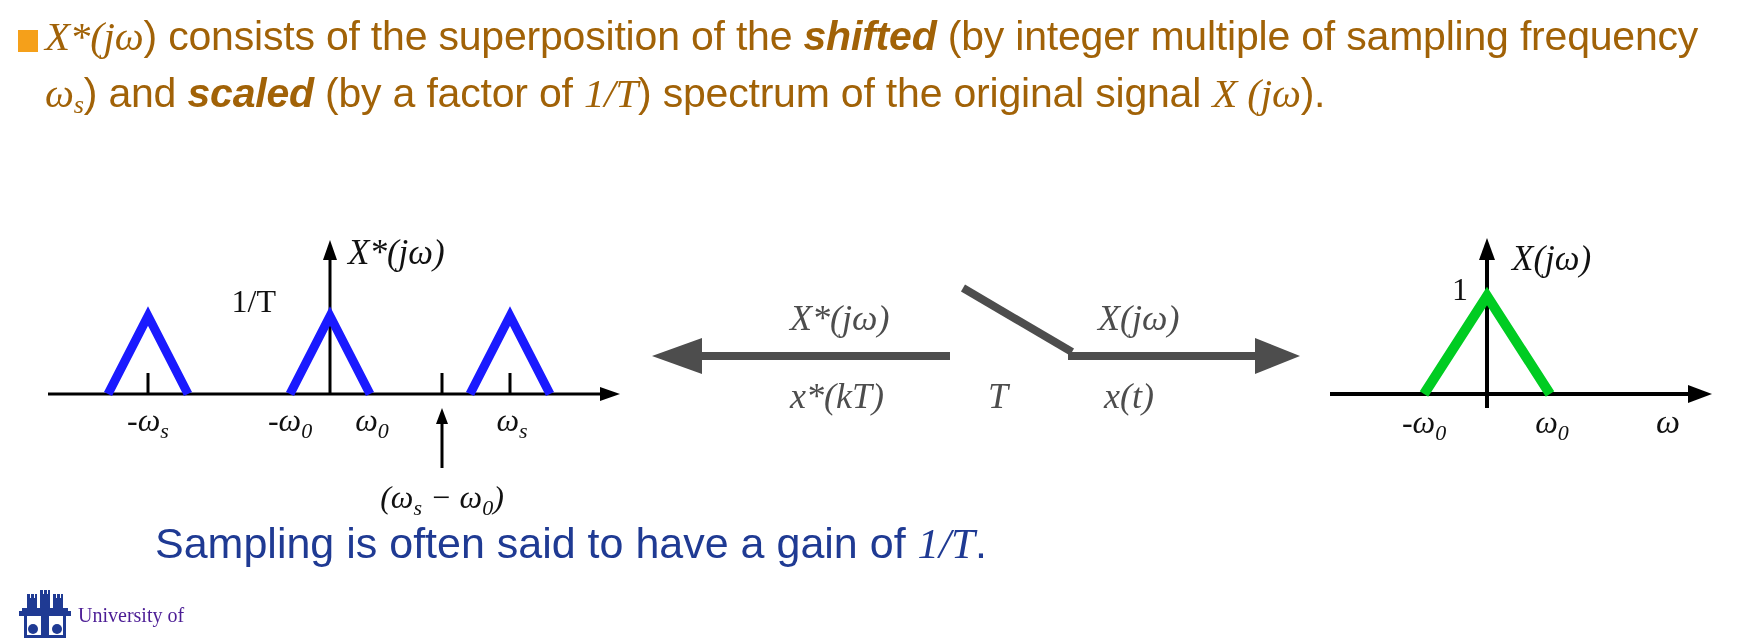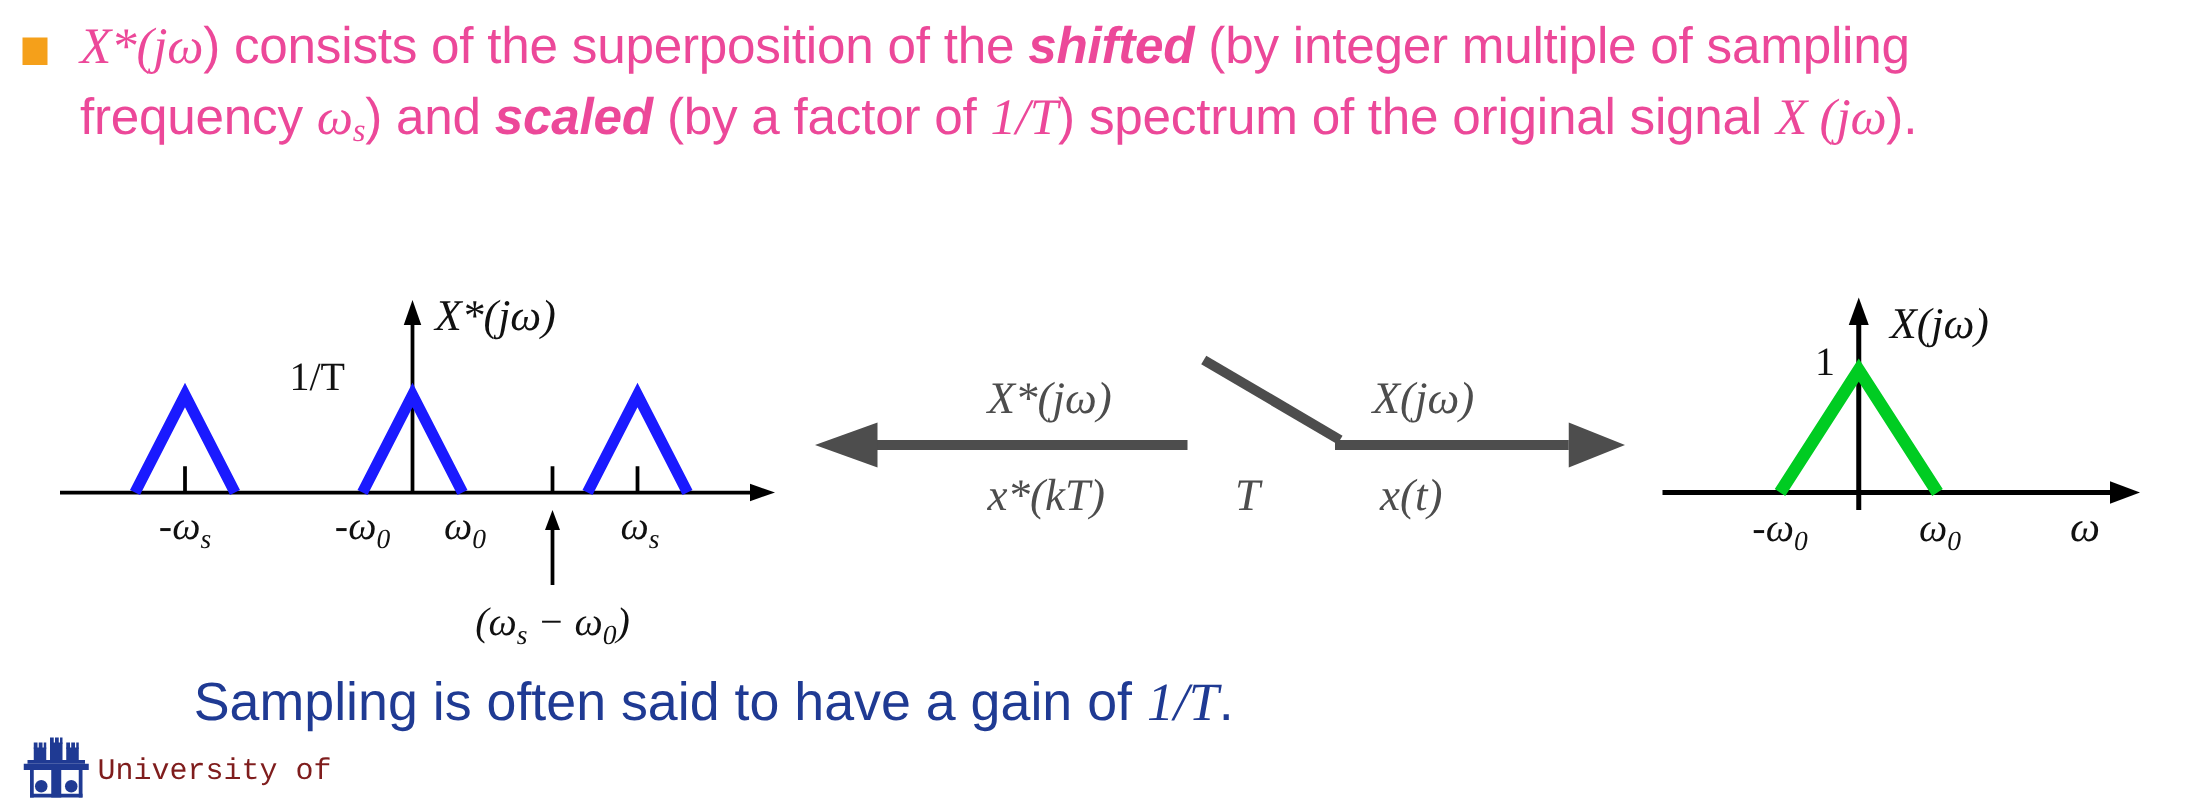--- a/index.html
+++ b/index.html
@@ -24,22 +24,22 @@
   }
   .bullet-marker {
     position: absolute;
     left: 10px;
     top: 22px;
     width: 20px;
     height: 22px;
     background: #f5a01a;
   }
   .bullet-text {
-    margin-left: 56px;
-    color: #ec4899;
+    margin-left: 37px;
+    color: #a16207;
     font-size: 41px;
     line-height: 1.38;
     letter-spacing: -0.2px;
   }
   .mathit {
     font-family: "Liberation Serif", serif;
     font-style: italic;
   }
   .bold-em {
     font-weight: bold;
@@ -74,42 +74,42 @@
   .fig-upright {
     font-family: "Liberation Serif", serif;
     font-style: normal;
     fill: #111111;
   }
 
   
   #bottom-line {
     position: absolute;
     left: 155px;
-    top: 539px;
+    top: 520px;
     color: #1f3a93;
     font-size: 43px;
     line-height: 1.1;
     white-space: nowrap;
   }
 
   
   #logo {
     position: absolute;
     left: 14px;
     top: 588px;
     width: 150px;
     height: 56px;
   }
   #logo .logo-name {
     position: absolute;
     left: 64px;
     top: 16px;
-    color: #7f1d1d;
-    font-family: Liberation Mono, monospace;
-    font-size: 24px;
+    color: #4c1d95;
+    font-family: Liberation Serif, serif;
+    font-size: 20px;
     white-space: nowrap;
   }
 </style>
 </head>
 <body>
 
 <div id="bullet-block">
   <span class="bullet-marker"></span>
   <div class="bullet-text">
     <span class="mathit">X*(j</span><span class="mathit">ω</span><span>) consists of the superposition of the </span><span class="bold-em">shifted</span><span> (by integer multiple of sampling frequency </span><span class="mathit">ω</span><sub class="small mathit">s</sub><span>) and </span><span class="bold-em">scaled</span><span> (by a factor of </span><span class="mathit">1/T</span><span>) spectrum of the original signal </span><span class="mathit">X</span><span class="mathit"> (j</span><span class="mathit">ω</span><span>).</span>

